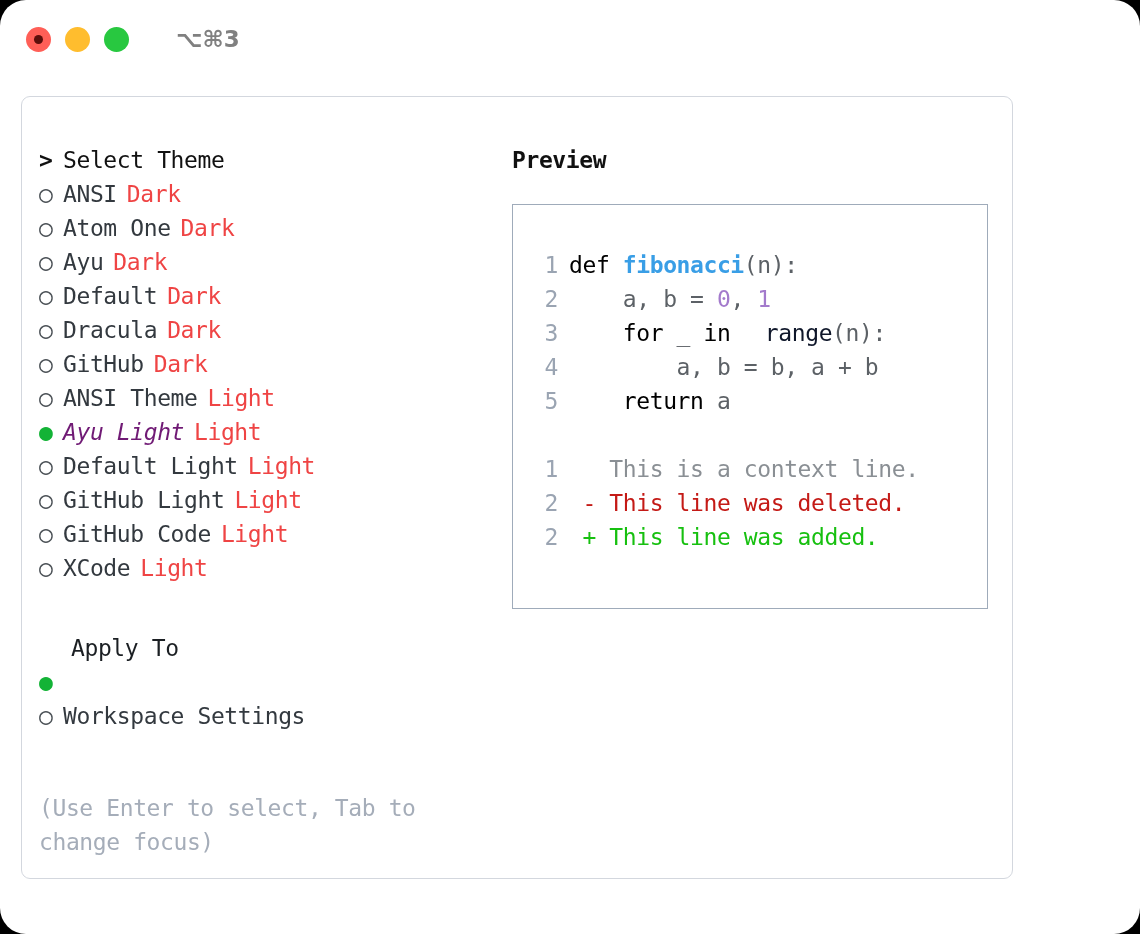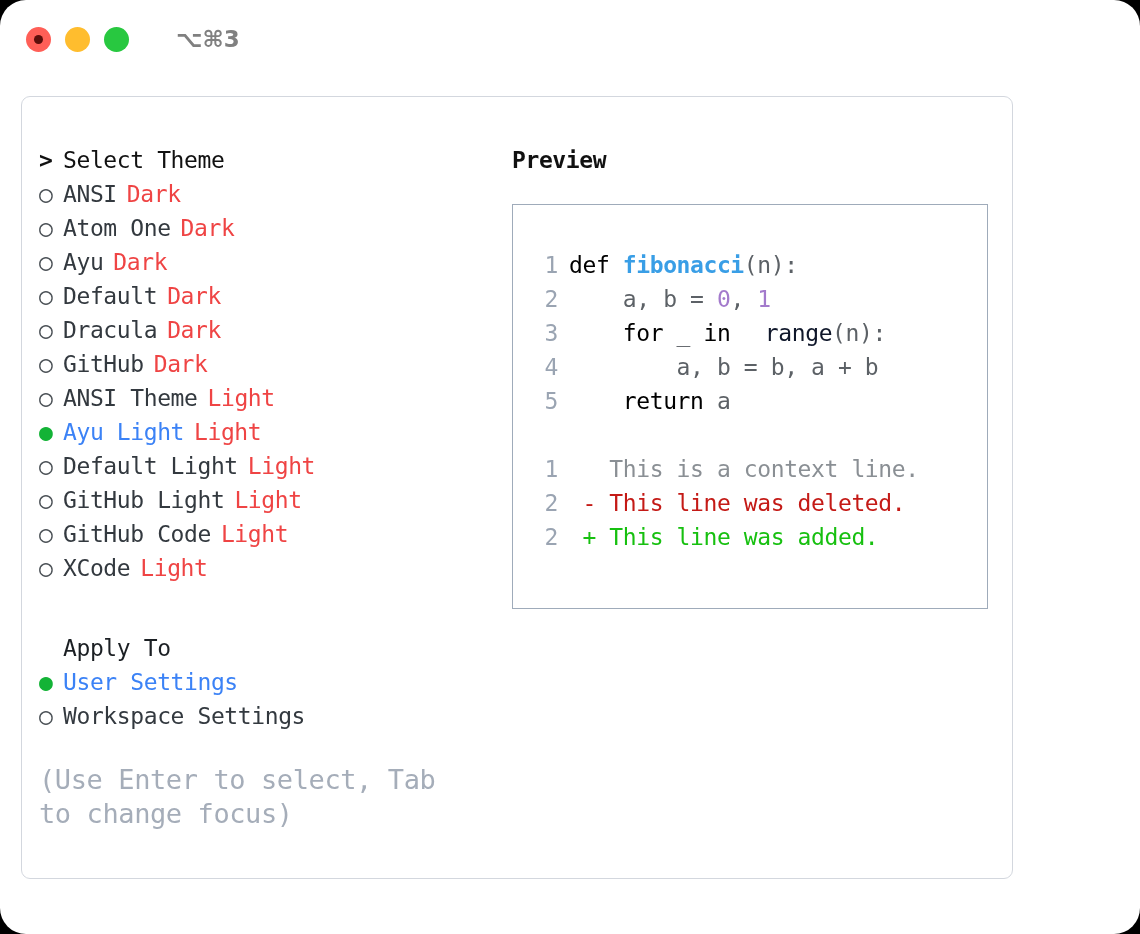--- a/index.html
+++ b/index.html
@@ -111,42 +111,43 @@
     font-size: 23px;
   }
   .marker.selected { color: #13b336; }
   .header-row .marker { color: #111111; font-weight: bold; }
   .header-row .label  { color: #111111; font-weight: normal; letter-spacing: -0.4px; }
 
   .label {
     color: #33393f;
     letter-spacing: -0.4px;
   }
-  .label.selected { color: #3b82f6; }
+  .label.selected { color: #701a75; font-style: italic; }
   .suffix {
     color: #ef4444;
     margin-left: 10px;
     letter-spacing: -0.4px;
   }
 
   .section-gap { height: 46px; }
 
   .apply-header {
     display: flex;
     align-items: baseline;
     height: 34px;
     font-size: 23px;
+    gap: 8px;
   }
   .apply-header .marker { color: transparent; }
   .apply-header .label { color: #1b1f23; letter-spacing: -0.4px; }
 
   .hint {
-    margin-top: 26px;
+    margin-top: 54px;
     width: 400px;
-    font-size: 27px;
+    font-size: 23px;
     line-height: 34px;
     color: #a5adb9;
     letter-spacing: -0.4px;
   }
 
   
   .right-col {
     position: absolute;
     left: 490px;
     top: 50px;
@@ -244,21 +245,21 @@
           </div>
 
         <div class="section-gap"></div>
 
         <div class="apply-header">
           <span class="marker">○</span>
           <span class="label">Apply To</span>
         </div>
 
         <div id="apply-list">
-            <div class="row"><span class="marker selected">●</span><span class="label selected">User Settings</span></div>
+            <div class="row"><span class="marker selected">●</span></div>
             <div class="row"><span class="marker">○</span><span class="label">Workspace Settings</span></div>
           </div>
 
         <div class="hint">(Use Enter to select, Tab to change focus)</div>
       </div>
 
       <div class="right-col">
         <div class="preview-title">Preview</div>
         <div class="preview-box">
           <div class="code" id="code-block"><div class="cline"><span class="lno">1</span><span class="ctext"><span class="tok-kw">def </span><span class="tok-fn">fibonacci</span><span class="tok-pl">(n):</span></span></div><div class="cline"><span class="lno">2</span><span class="ctext"><span class="tok-pl">    a, b = </span><span class="tok-num">0</span><span class="tok-pl">, </span><span class="tok-num">1</span></span></div><div class="cline"><span class="lno">3</span><span class="ctext"><span class="tok-pl">    </span><span class="tok-kw">for</span><span class="tok-pl"> _ </span><span class="tok-kw">in</span><span class="tok-pl"> </span><span class="tok-call">range</span><span class="tok-pl">(n):</span></span></div><div class="cline"><span class="lno">4</span><span class="ctext"><span class="tok-pl">        a, b = b, a + b</span></span></div><div class="cline"><span class="lno">5</span><span class="ctext"><span class="tok-pl">    </span><span class="tok-kw">return</span><span class="tok-pl"> a</span></span></div><div class="blank-line"></div><div class="cline"><span class="lno">1</span><span class="ctext"><span class="tok-ctx">   This is a context line.</span></span></div><div class="cline"><span class="lno">2</span><span class="ctext"><span class="tok-del"> - This line was deleted.</span></span></div><div class="cline"><span class="lno">2</span><span class="ctext"><span class="tok-add"> + This line was added.</span></span></div></div>

